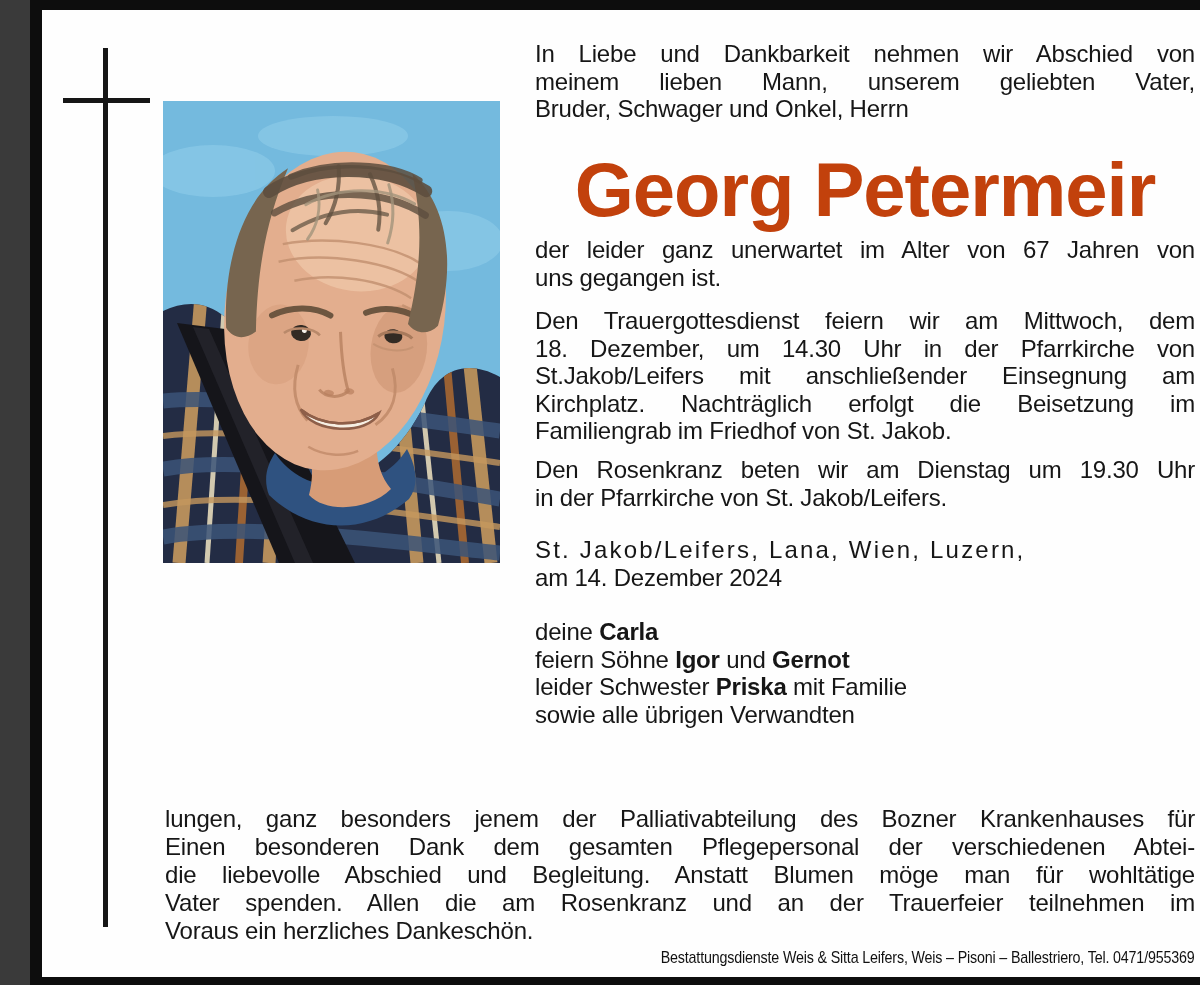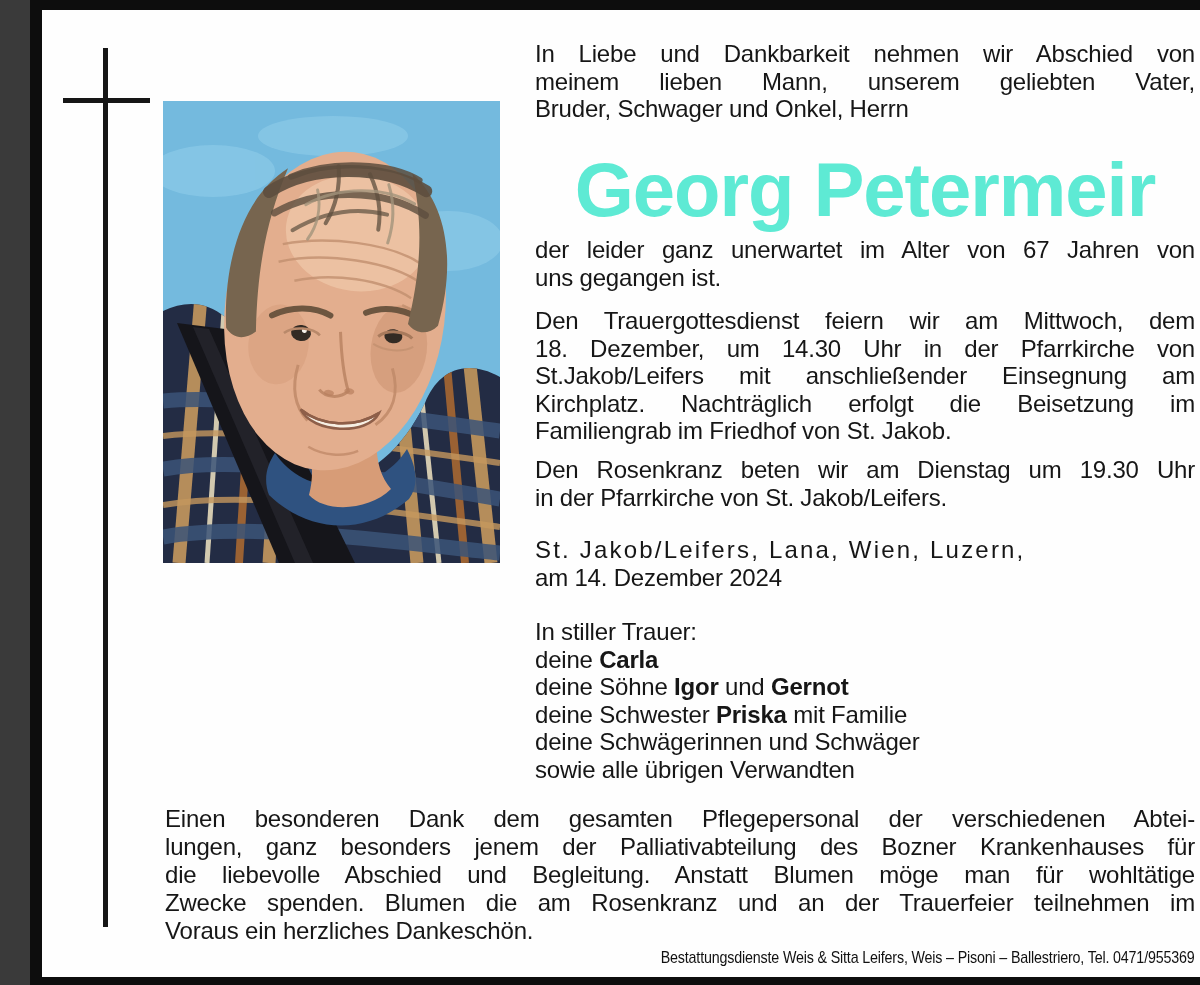--- a/index.html
+++ b/index.html
@@ -24,21 +24,21 @@
   }
   
   .col { position:absolute; left:505px; width:660px; }
   .body-txt { font-size:24px; line-height:27.5px; letter-spacing:-0.2px; }
   .jline { text-align:justify; text-align-last:justify; }
   .lline { text-align:center; text-align-last:left; }
   .name-title {
     position:absolute; left:505px; top:144px; width:660px;
     font-size:76px; font-weight:bold; line-height:92px;
     letter-spacing:-1px; text-align:center; white-space:nowrap;
-    color:#5eead4;
+    color:#c2410c;
   }
   .spread { letter-spacing:2.2px; }
   .thanks {
     position:absolute; left:135px; top:805px; width:1030px;
     font-size:24px; line-height:28px; letter-spacing:-0.2px;
   }
   .funeral-home {
     position:absolute; right:35px; top:948px;
     font-size:17px; letter-spacing:-0.2px; white-space:nowrap;
     transform:scaleX(0.84); transform-origin:100% 50%;
@@ -193,30 +193,28 @@
     <div class="jline">Den Rosenkranz beten wir am Dienstag um 19.30 Uhr</div>
     <div class="lline">in der Pfarrkirche von St. Jakob/Leifers.</div>
   </div>
 
   <div class="col body-txt" style="top:536px;">
     <div class="lline spread">St. Jakob/Leifers, Lana, Wien, Luzern,</div>
     <div class="lline">am 14. Dezember 2024</div>
   </div>
 
   <div class="col body-txt" style="top:618px;">
-    <div class="lline">In stiller Trauer:</div>
     <div class="lline"><span>deine </span><span class="b">Carla</span></div>
-    <div class="lline"><span>deine Söhne </span><span class="b">Igor</span><span> und </span><span class="b">Gernot</span></div>
-    <div class="lline"><span>deine Schwester </span><span class="b">Priska</span><span> mit Familie</span></div>
-    <div class="lline"><span>deine Schwägerinnen und Schwäger</span></div>
+    <div class="lline"><span>feiern Söhne </span><span class="b">Igor</span><span> und </span><span class="b">Gernot</span></div>
+    <div class="lline"><span>leider Schwester </span><span class="b">Priska</span><span> mit Familie</span></div>
     <div class="lline"><span>sowie alle übrigen Verwandten</span></div>
   </div>
 
   <div class="thanks">
+    <div class="jline">lungen, ganz besonders jenem der Palliativabteilung des Bozner Krankenhauses für</div>
     <div class="jline">Einen besonderen Dank dem gesamten Pflegepersonal der verschiedenen Abtei-</div>
-    <div class="jline">lungen, ganz besonders jenem der Palliativabteilung des Bozner Krankenhauses für</div>
     <div class="jline">die liebevolle Abschied und Begleitung. Anstatt Blumen möge man für wohltätige</div>
-    <div class="jline">Zwecke spenden. Blumen die am Rosenkranz und an der Trauerfeier teilnehmen im</div>
+    <div class="jline">Vater spenden. Allen die am Rosenkranz und an der Trauerfeier teilnehmen im</div>
     <div class="lline">Voraus ein herzliches Dankeschön.</div>
   </div>
 
   <div class="funeral-home">Bestattungsdienste Weis &amp; Sitta Leifers, Weis – Pisoni – Ballestriero, Tel. 0471/955369</div>
 </div>
 
 </body></html>

